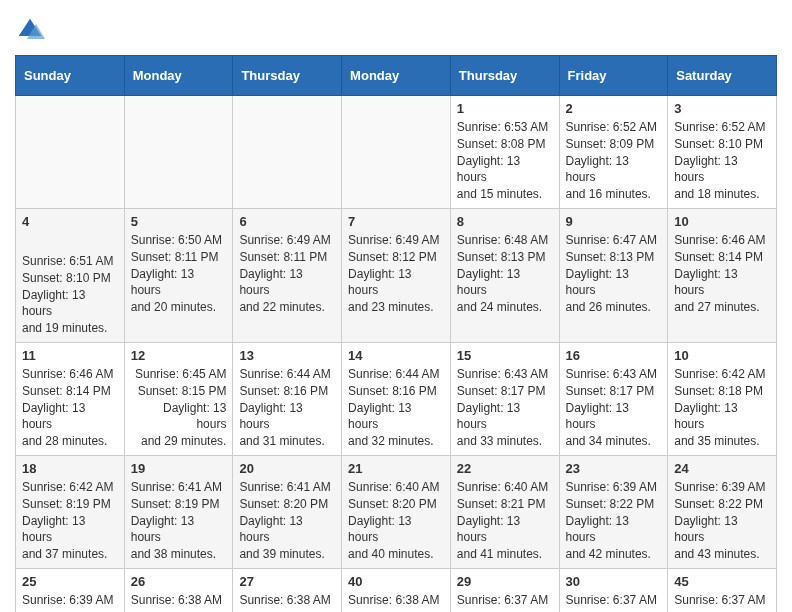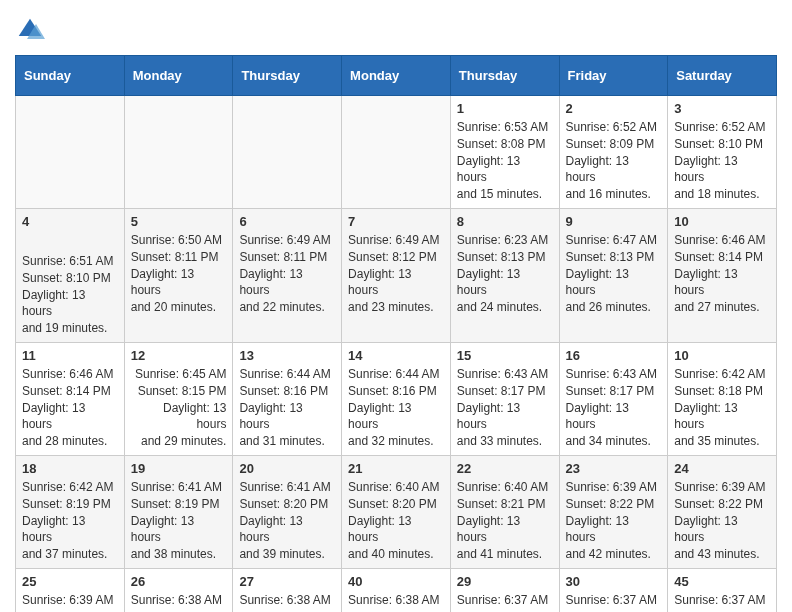--- a/index.html
+++ b/index.html
@@ -174,21 +174,21 @@
         </td>
         <td>
           <span class="day-number">7</span>
           <div class="day-info" style="white-space: pre-line;">Sunrise: 6:49 AM
 Sunset: 8:12 PM
 Daylight: 13 hours
 and 23 minutes.</div>
         </td>
         <td>
           <span class="day-number">8</span>
-          <div class="day-info" style="white-space: pre-line;">Sunrise: 6:23 AM
+          <div class="day-info" style="white-space: pre-line;">Sunrise: 6:48 AM
 Sunset: 8:13 PM
 Daylight: 13 hours
 and 24 minutes.</div>
         </td>
         <td>
           <span class="day-number">9</span>
           <div class="day-info" style="white-space: pre-line;">Sunrise: 6:47 AM
 Sunset: 8:13 PM
 Daylight: 13 hours
 and 26 minutes.</div>

